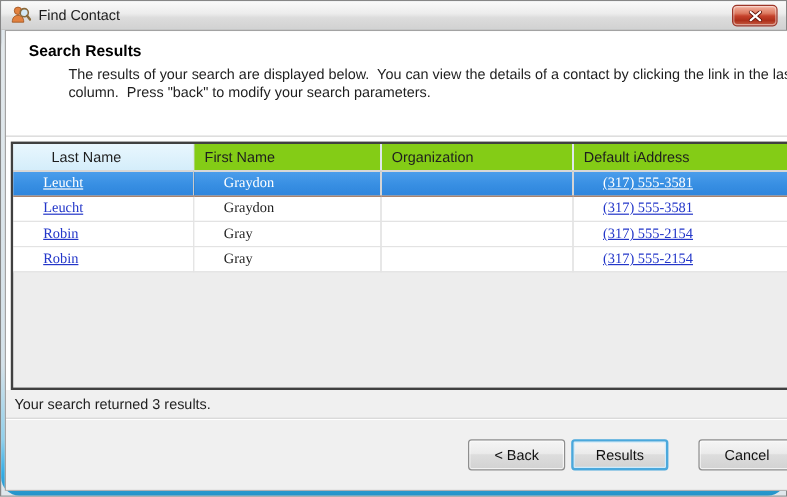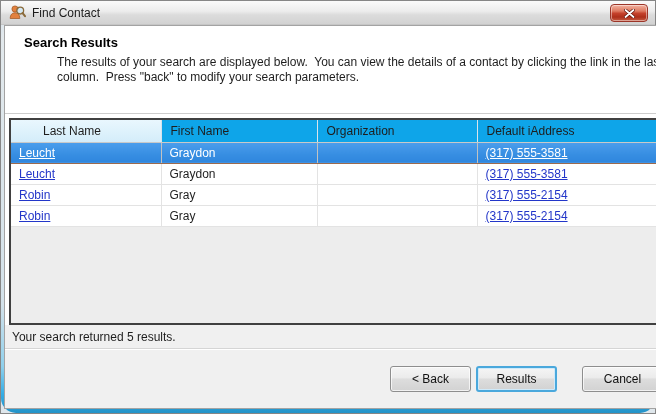--- a/index.html
+++ b/index.html
@@ -74,35 +74,35 @@
   table.results {
     width: 100%;
     border-collapse: collapse;
     table-layout: fixed;
     font-size: 12px;
   }
   th {
     height: 22px;
     font-weight: normal; text-align: left;
     padding: 0 2px 0 9px;
-    background: #0ea5e9;
+    background: #84cc16;
     border-right: 1px solid #d8e4eb;
     border-bottom: 1px solid #c9c9c9;
     white-space: nowrap; overflow: hidden;
     cursor: pointer;
   }
   th:last-child { border-right: none; }
   th.sorted { background: linear-gradient(180deg, #e9f7fe 0%, #d4edfa 100%); padding-left: 32px; }
   td {
     height: 21px;
-    padding: 0 2px 0 8px;
+    padding: 0 2px 0 25px;
     background: #fff;
     border-right: 1px solid #e3e3e3;
     border-bottom: 1px solid #e3e3e3;
-    white-space: nowrap; overflow: hidden;
+    white-space: nowrap; overflow: hidden; font-family: Liberation Serif, serif;
   }
   td:last-child { border-right: none; }
   tr.selected td {
     background: linear-gradient(180deg, #4c9eec 0%, #378ee2 60%, #2f86dd 100%);
     color: #fff;
     border-right-color: rgba(0,0,0,0.18);
     border-bottom-color: #9a6a4f;
   }
   a.link { color: #2336c9; text-decoration: underline; cursor: pointer; }
   tr.selected a.link { color: #ffffff; }
@@ -212,21 +212,21 @@
                   <td>Gray</td>
                   <td></td>
                   <td><a class="link">(317) 555-2154</a></td>
                 </tr>
               </tbody>
           </table>
         </div>
       </div>
 
       <div class="statusbar">
-        <span>Your search returned 5 results.</span>
+        <span>Your search returned 3 results.</span>
       </div>
 
       <div class="footer">
         <button class="btn btn-back">&lt; Back</button>
         <button class="btn btn-finish">Results</button>
         <button class="btn btn-cancel">Cancel</button>
       </div>
 
     </div>
   </div>

